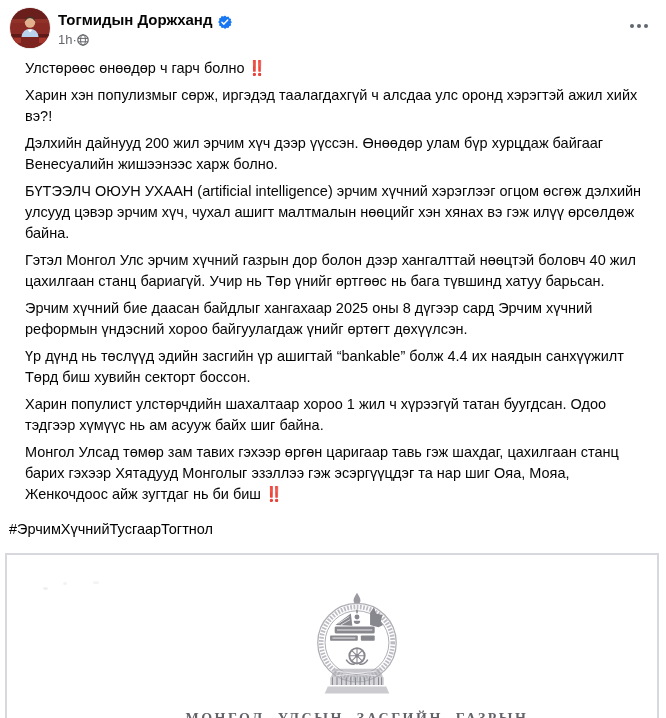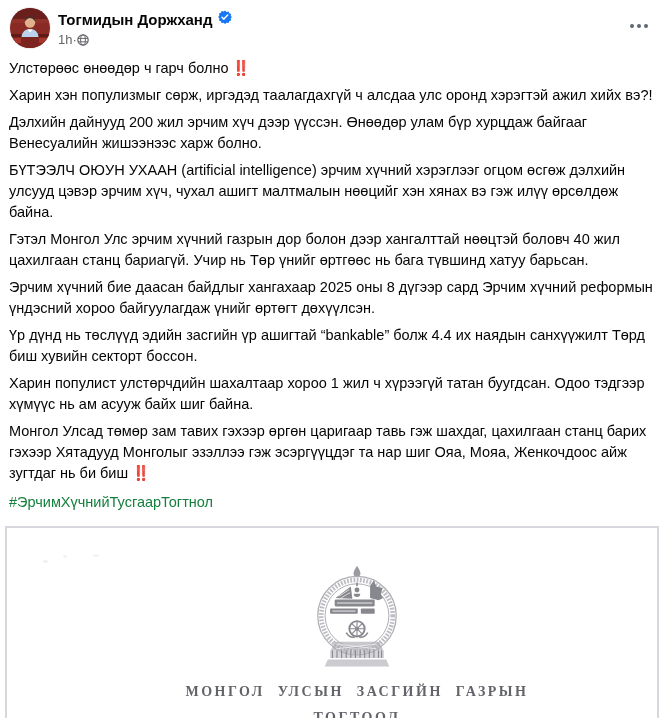--- a/index.html
+++ b/index.html
@@ -8,32 +8,32 @@
     font-family:"Liberation Sans","DejaVu Sans",sans-serif;
     color:#050505;
   }
   .post{position:relative;width:666px;}
 
   
   .post-header{position:relative;display:flex;align-items:flex-start;padding:8px 10px 0 10px;}
   .avatar{width:40px;height:40px;border-radius:50%;overflow:hidden;flex:0 0 40px;cursor:pointer;box-shadow:0 0 0 1px rgba(0,0,0,.08);}
   .avatar svg{display:block;}
   .header-text{margin-left:8px;padding-top:2px;}
-  .author-row{display:flex;align-items:flex-start;gap:6px;}
+  .author-row{display:flex;align-items:flex-end;gap:6px;}
   .author-name{font-size:15px;font-weight:bold;color:#050505;line-height:19px;cursor:pointer;}
   .verified{width:14px;height:14px;display:inline-block;}
   .meta-row{display:flex;align-items:center;font-size:13px;color:#65676B;margin-top:3px;line-height:16px;}
   .menu-btn{position:absolute;right:16px;top:18px;display:flex;gap:3px;align-items:center;padding:6px 2px;cursor:pointer;border-radius:50%;}
   .menu-btn .dot{width:4px;height:4px;border-radius:50%;background:#606770;}
 
   
   .post-body{padding:10px 10px 0 9px;font-size:14.5px;line-height:21px;color:#050505;}
-  .post-body p{margin:0 0 6px 0;}
+  .post-body p{margin:0 0 6px 16px;}
   .emoji-red{color:#E41E3F;font-weight:bold;letter-spacing:1px;margin-left:4px;font-family:"DejaVu Sans",sans-serif;}
-  .hashtag{color:#15803d;text-decoration:none;cursor:pointer;display:inline-block;margin-top:2px;text-align:center;}
+  .hashtag{color:#000000;text-decoration:none;cursor:pointer;display:inline-block;margin-top:8px;text-align:center;}
 
   
   .attachment{
     margin:13px 7px 0 5px;height:208px;background:#fff;overflow:hidden;
     border:2px solid #d7d8de;border-bottom:none;cursor:pointer;position:relative;
   }
   .document{position:relative;height:100%;text-align:center;padding-top:36px;transform:translateX(25px);}
   .doc-marks{position:absolute;left:30px;top:24px;width:70px;height:14px;}
   .doc-marks i{position:absolute;border-radius:50%;background:#9aa;display:block;}
   .doc-marks i:nth-child(1){left:6px;top:8px;width:5px;height:3px;opacity:.18;}

